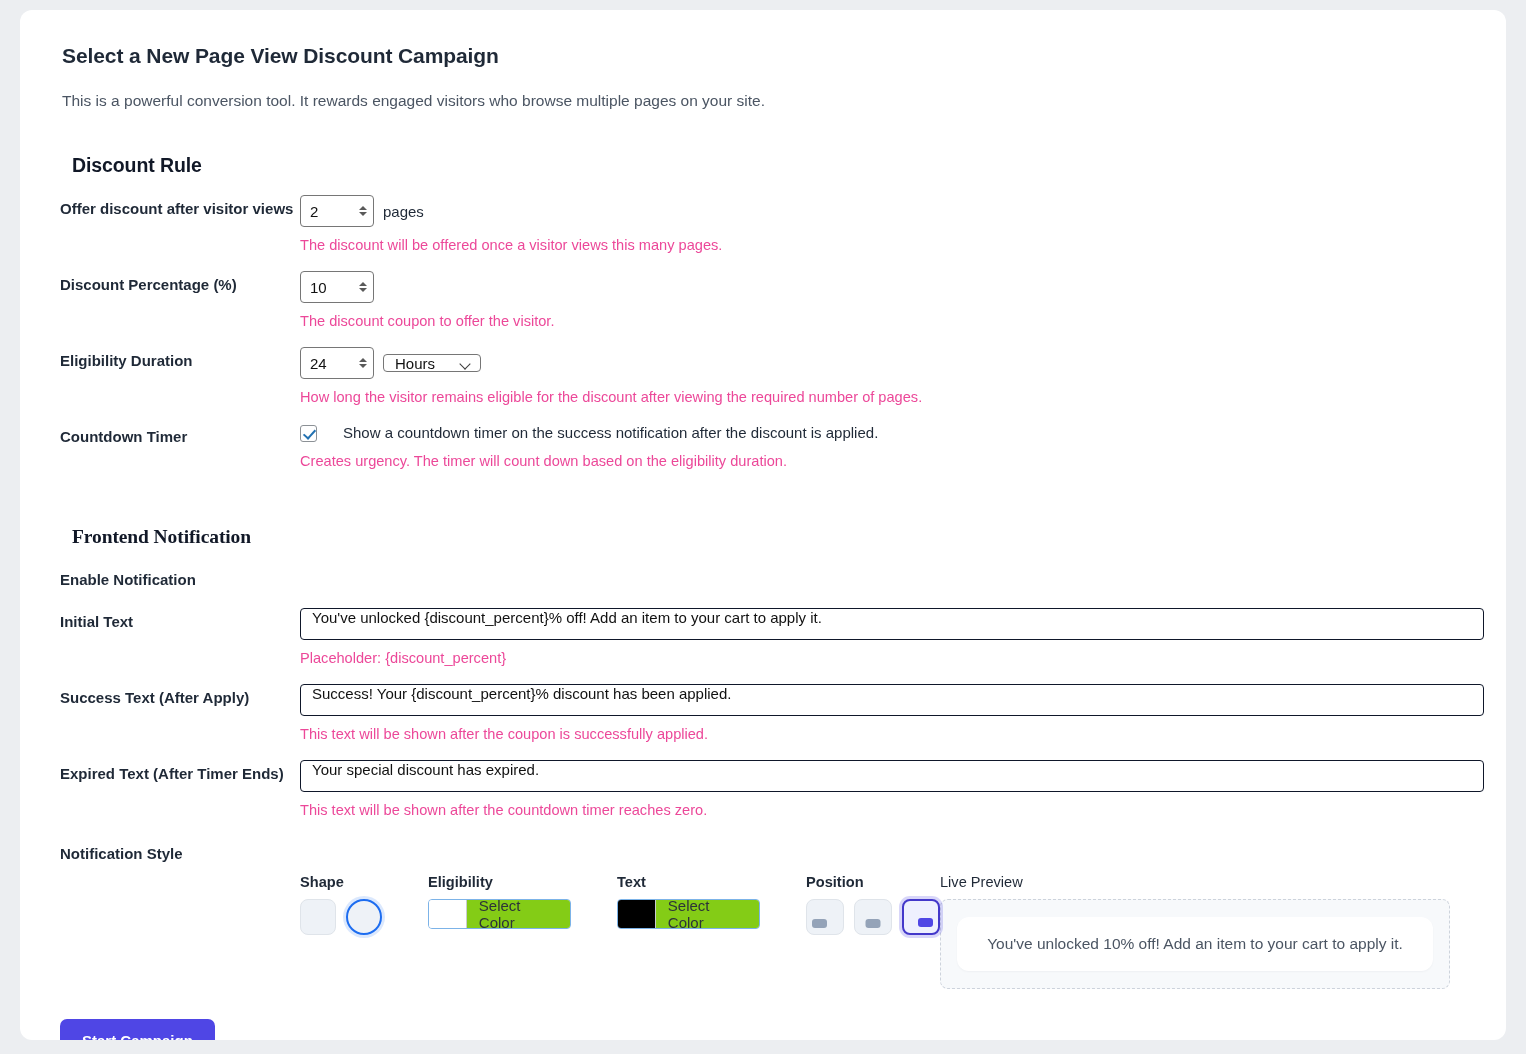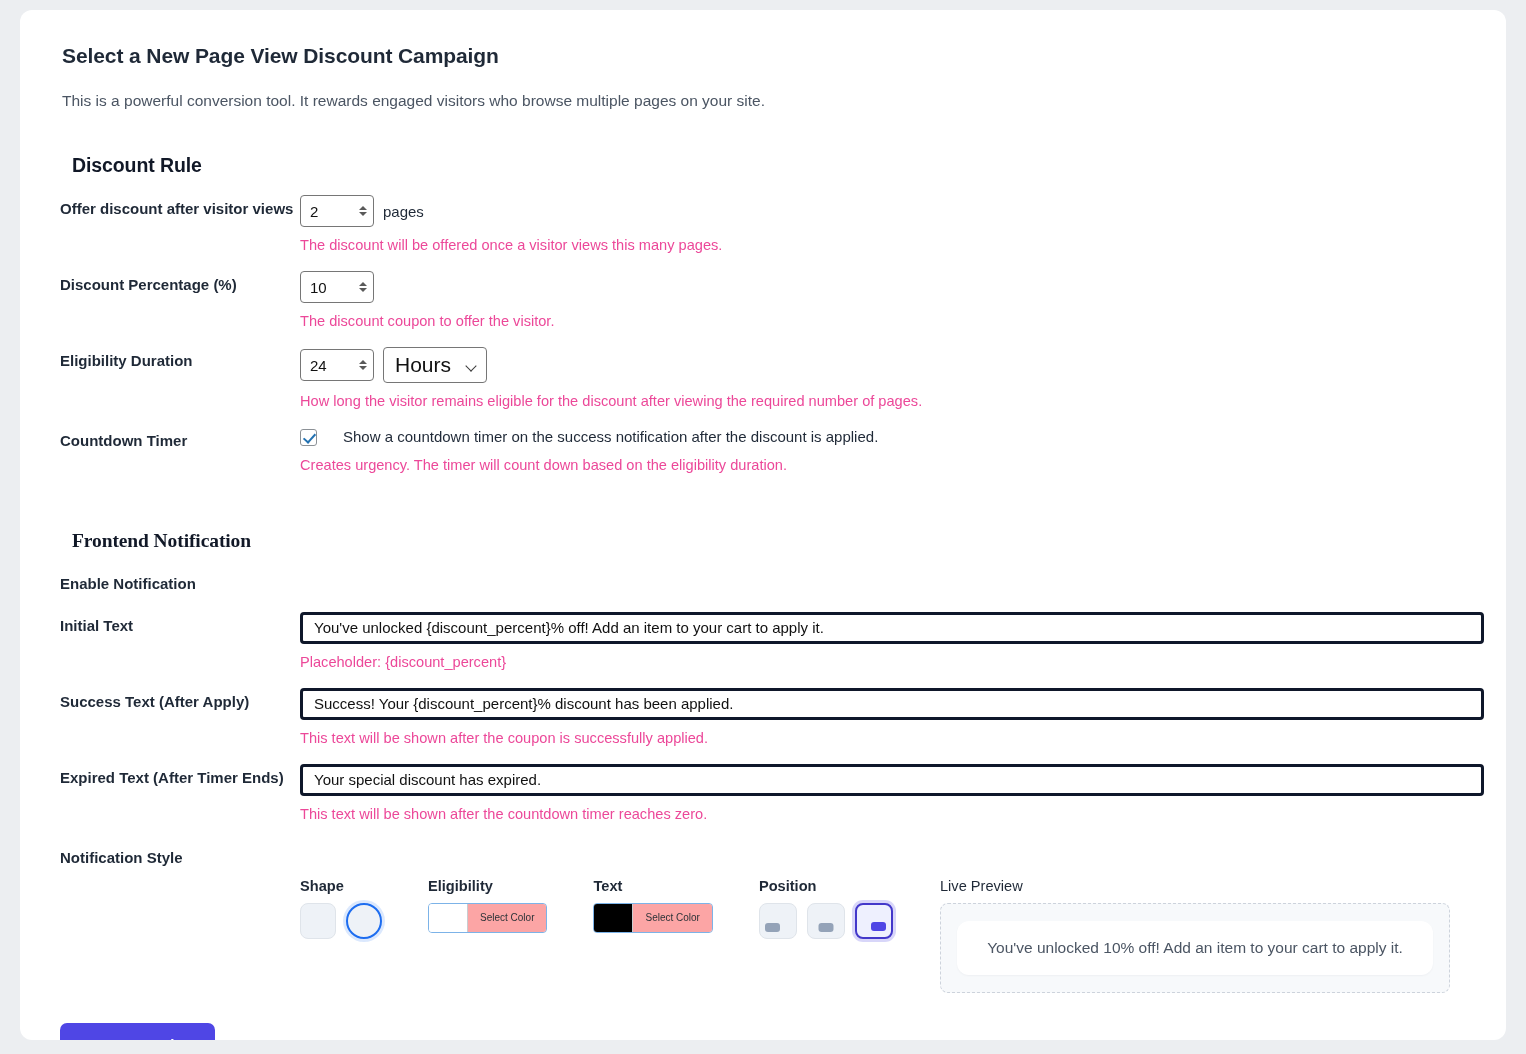--- a/index.html
+++ b/index.html
@@ -92,30 +92,30 @@
     width: 0; height: 0;
     border-left: 4px solid transparent;
     border-right: 4px solid transparent;
   }
   .spin .up { border-bottom: 4px solid #5a5a5a; }
   .spin .dn { border-top: 4px solid #5a5a5a; }
   .unit { font-size: 15px; color: #1f2937; }
 
   
   .sel {
-    height: 36px;
+    height: 18px;
     min-width: 98px;
     border: 1px solid #767676;
     border-radius: 4px;
     background: #fff;
     display: inline-flex;
     align-items: center;
     justify-content: space-between;
     padding: 0 9px 0 11px;
-    font-size: 21px;
+    font-size: 15px;
     color: #111;
     gap: 16px;
   }
   .chev {
     width: 10px; height: 6px;
     position: relative;
   }
   .chev::before {
     content: "";
     position: absolute; left: 0; top: 0;
@@ -144,25 +144,24 @@
     border-right: 2.2px solid #2271b1;
     border-bottom: 2.2px solid #2271b1;
     transform: rotate(42deg);
   }
   .cbtext { font-size: 15px; color: #1f2937; line-height: 1.3; }
 
   
   .tinput {
     width: 1184px;
     height: 32px;
-    border: 3px solid #0f172a;
+    border: 1px solid #0f172a;
     border-radius: 4px;
     background: #fff;
     display: flex;
-    align-items: center;
     padding: 0 11px;
     font-size: 15px;
     color: #111;
   }
 
   
   .style-area { display: flex; margin-top: 34px; }
   .style-left { flex: 0 0 640px; padding-left: 0; }
   .ctrl-group-row { display: flex; gap: 46px; align-items: flex-start; }
   .ctrl-group .ctitle {
@@ -191,24 +190,24 @@
     height: 30px;
     border: 1px solid #7cb3e8;
     border-radius: 4px;
     overflow: hidden;
     background: #f4f5f6;
   }
   .color-btn .swatch { width: 38px; }
   .color-btn .sc-label {
     display: flex; align-items: center;
     padding: 0 12px;
-    font-size: 10px;
+    font-size: 15px;
     color: #2c3338;
     border-left: 1px solid #c9ccd0;
-    background: #fca5a5;
+    background: #84cc16;
   }
   .pos-opts { display: flex; gap: 10px; }
   .pos-btn {
     width: 38px; height: 36px;
     background: #eef2f7;
     border: 1px solid #dfe4ea;
     border-radius: 8px;
     position: relative;
   }
   .pos-btn .dot {

